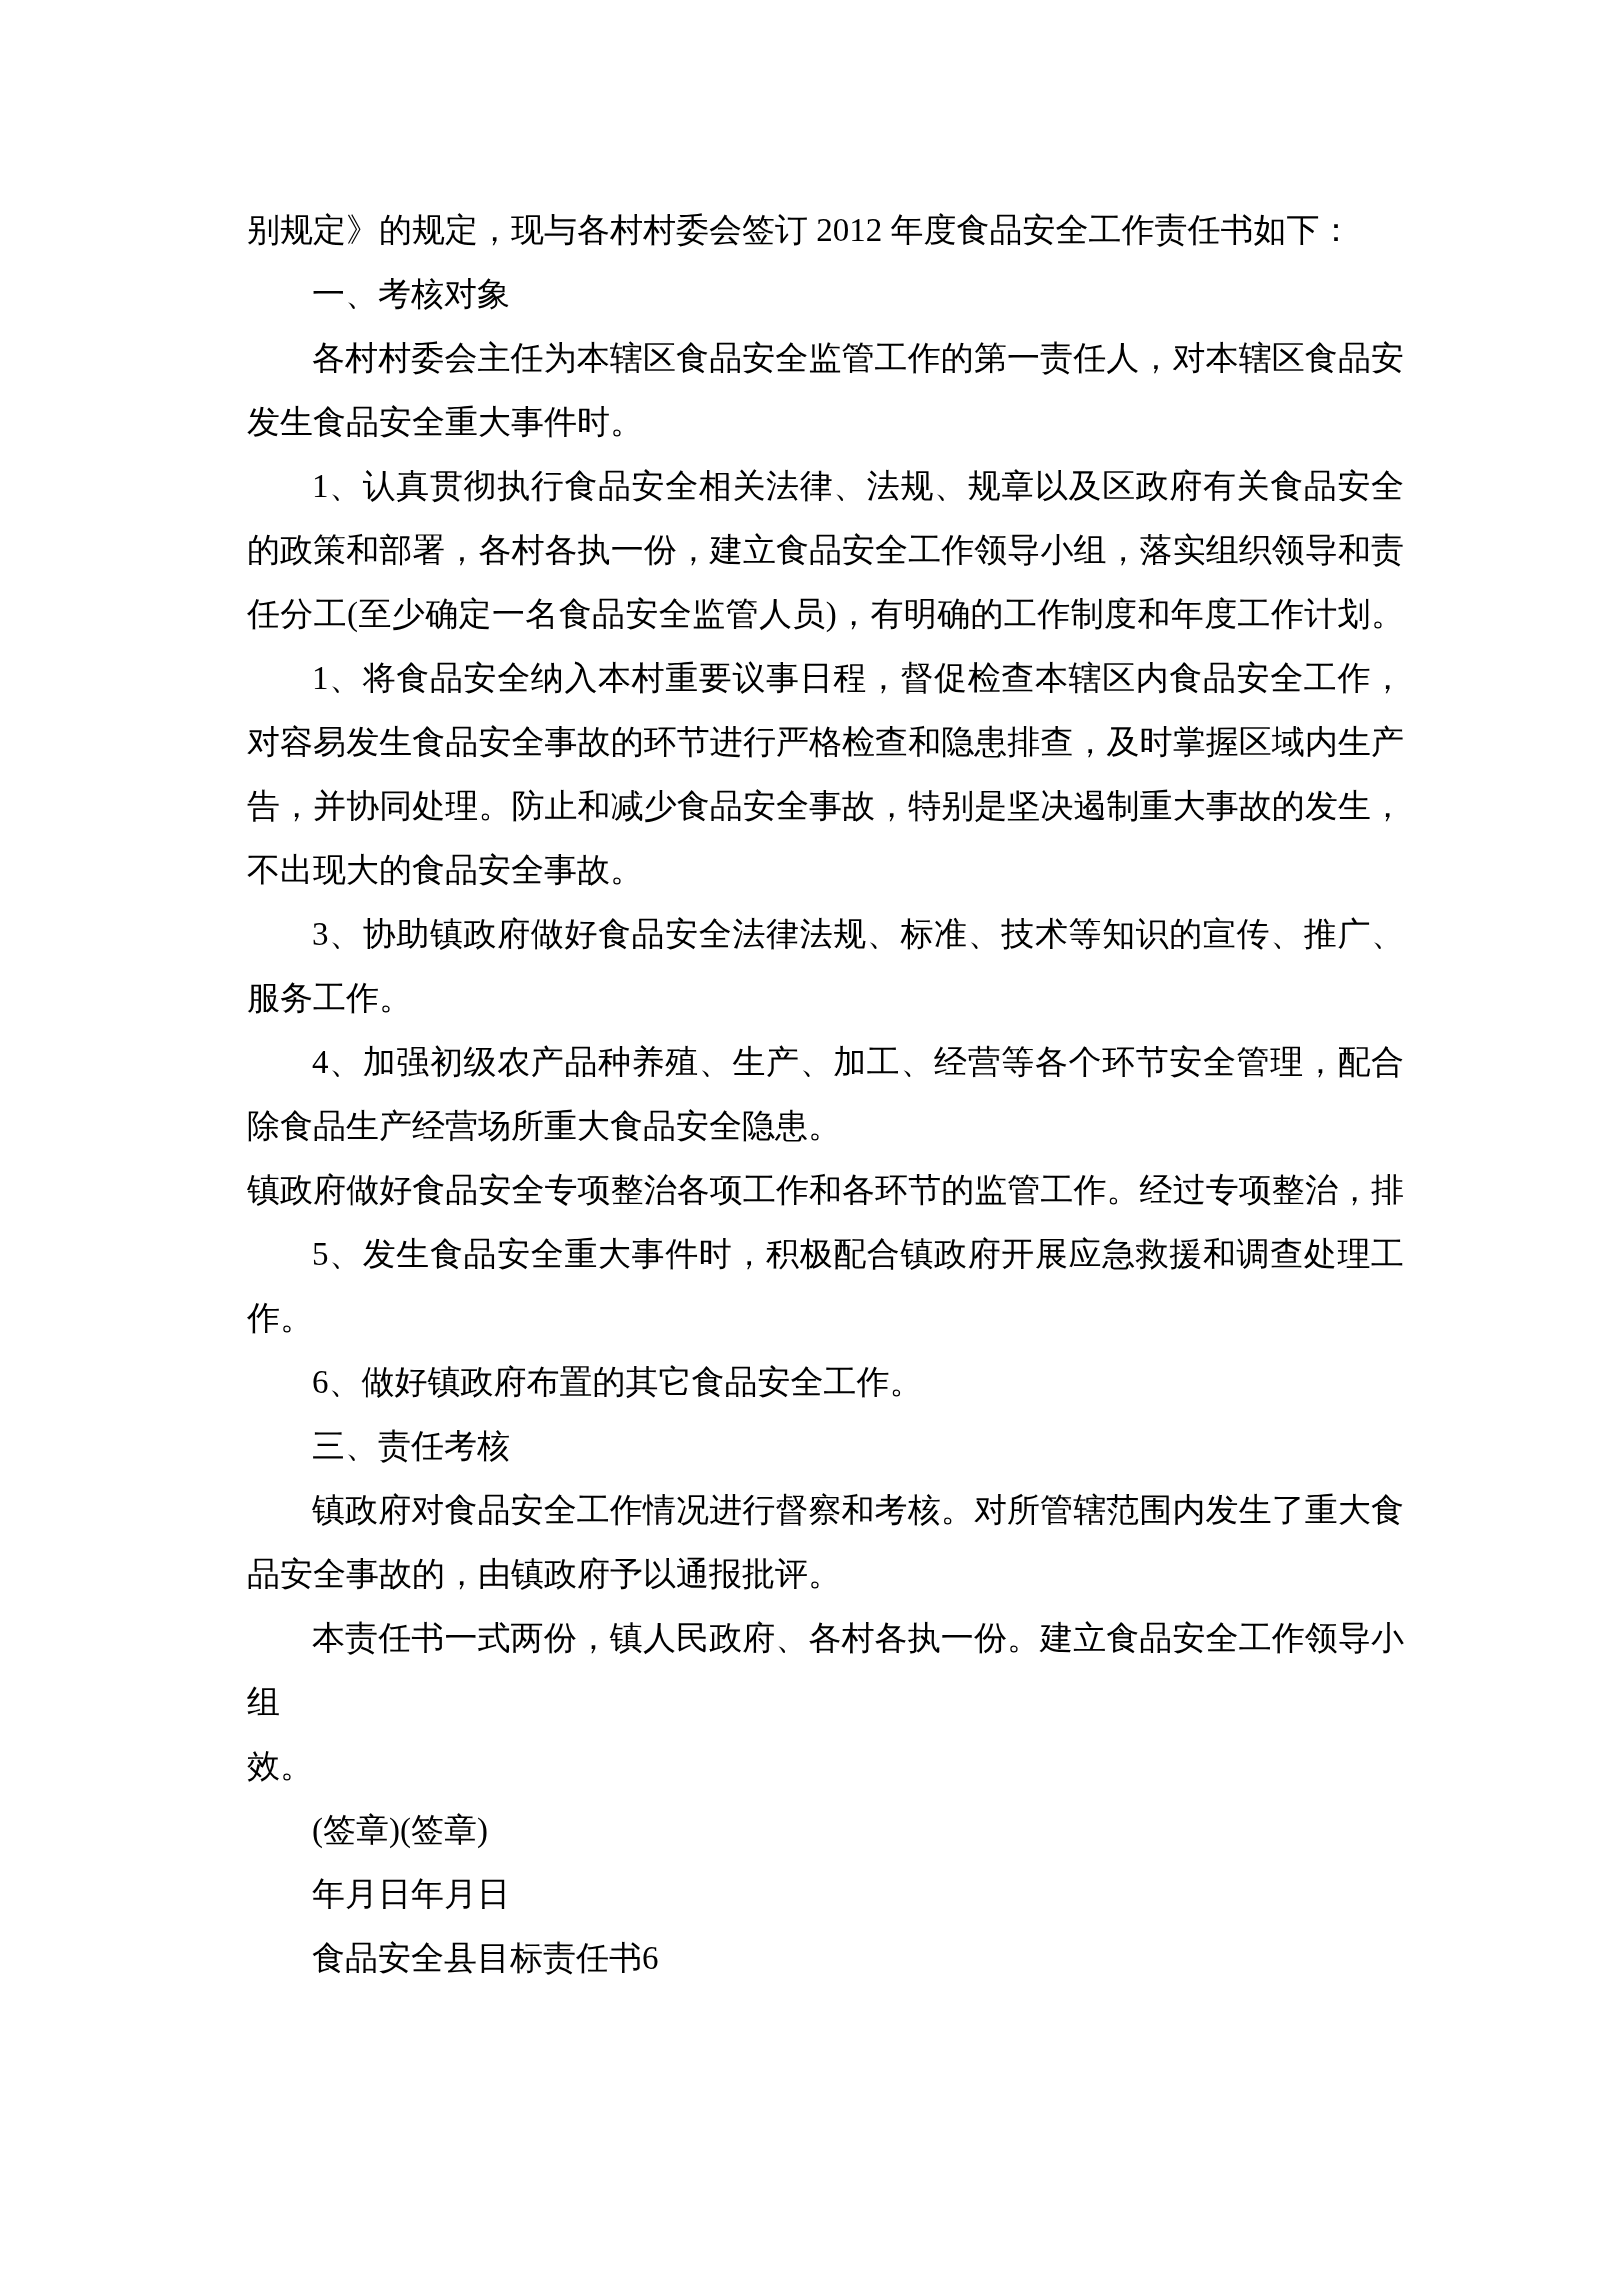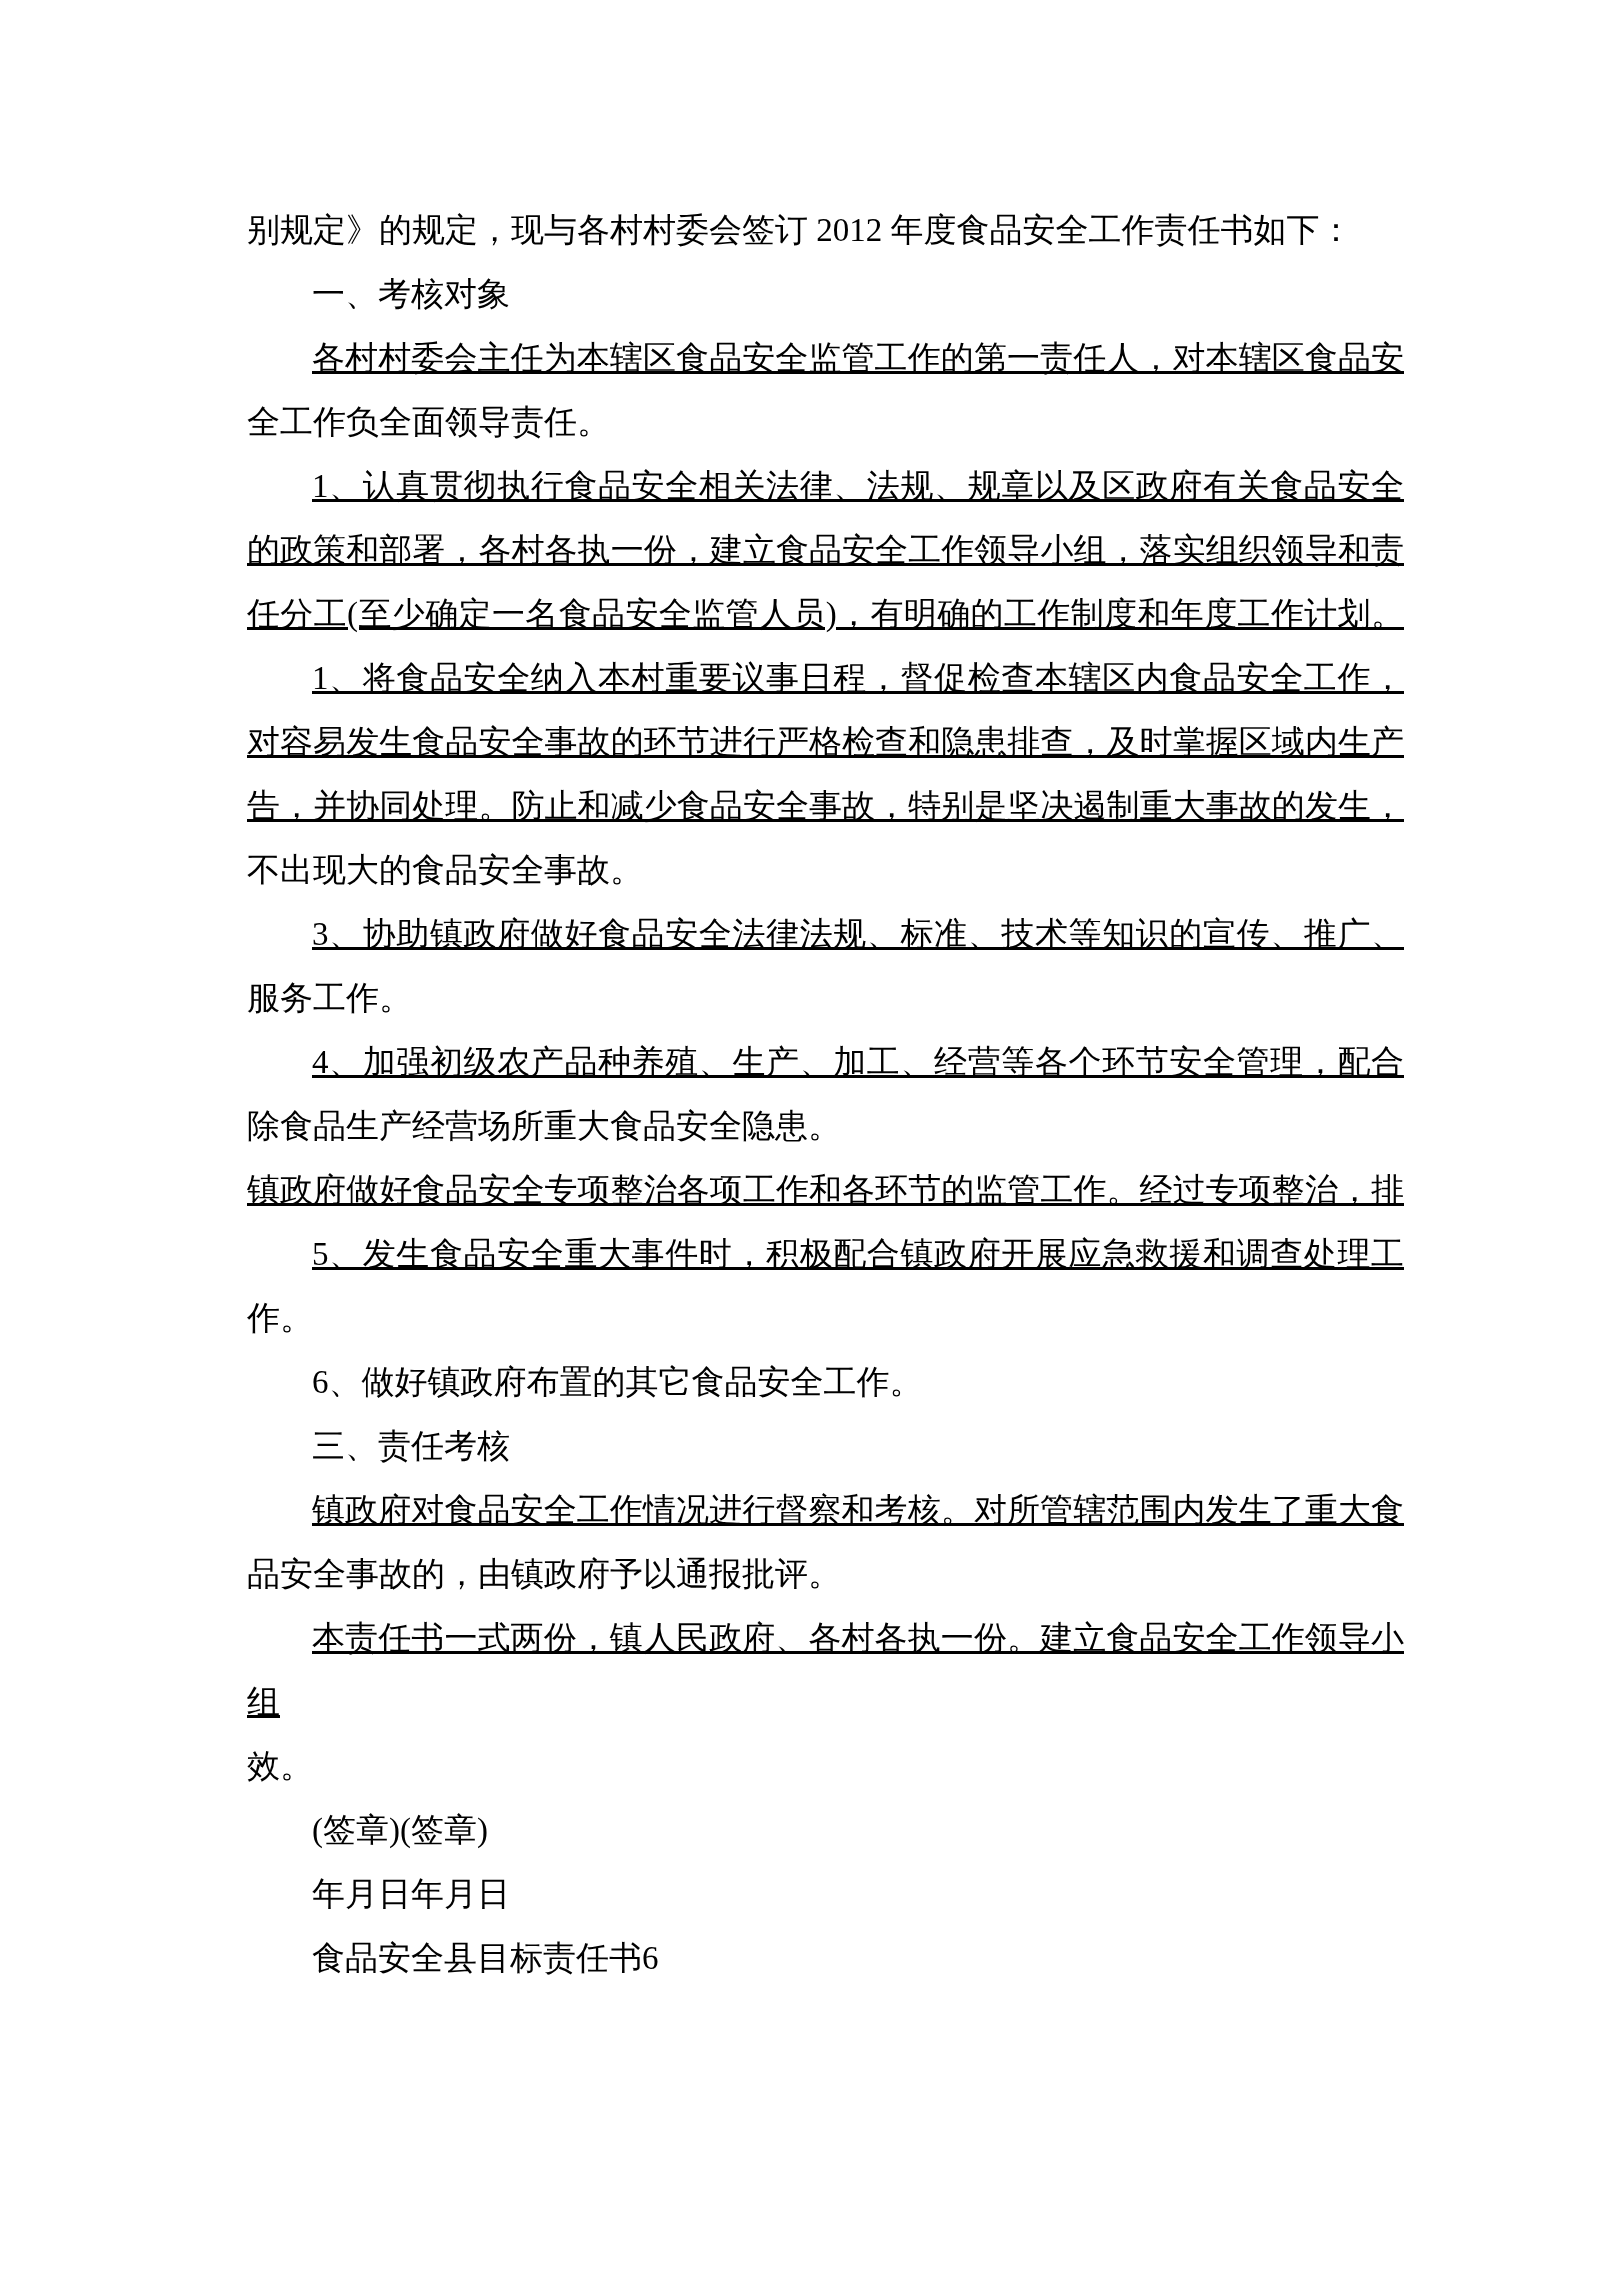--- a/index.html
+++ b/index.html
@@ -29,32 +29,31 @@
     white-space: pre-wrap;
     text-align: left;
   }
   .line.indent {
     text-indent: 65px;
   }
   .line.fill {
     text-align: justify;
     text-align-last: justify;
     text-justify: inter-character;
-    text-decoration: underline;
   }
 </style>
 </head>
 <body>
 
 <div class="page">
   <div class="doc-body">
       <div class="line">别规定》的规定，现与各村村委会签订 2012 年度食品安全工作责任书如下：</div>
       <div class="line indent">一、考核对象</div>
       <div class="line indent fill">各村村委会主任为本辖区食品安全监管工作的第一责任人，对本辖区食品安</div>
-      <div class="line">全工作负全面领导责任。</div>
+      <div class="line">发生食品安全重大事件时。</div>
       <div class="line indent fill">1、认真贯彻执行食品安全相关法律、法规、规章以及区政府有关食品安全</div>
       <div class="line fill">的政策和部署，各村各执一份，建立食品安全工作领导小组，落实组织领导和责</div>
       <div class="line fill">任分工(至少确定一名食品安全监管人员)，有明确的工作制度和年度工作计划。</div>
       <div class="line indent fill">1、将食品安全纳入本村重要议事日程，督促检查本辖区内食品安全工作，</div>
       <div class="line fill">对容易发生食品安全事故的环节进行严格检查和隐患排查，及时掌握区域内生产</div>
       <div class="line fill">告，并协同处理。防止和减少食品安全事故，特别是坚决遏制重大事故的发生，</div>
       <div class="line">不出现大的食品安全事故。</div>
       <div class="line indent fill">3、协助镇政府做好食品安全法律法规、标准、技术等知识的宣传、推广、</div>
       <div class="line">服务工作。</div>
       <div class="line indent fill">4、加强初级农产品种养殖、生产、加工、经营等各个环节安全管理，配合</div>

